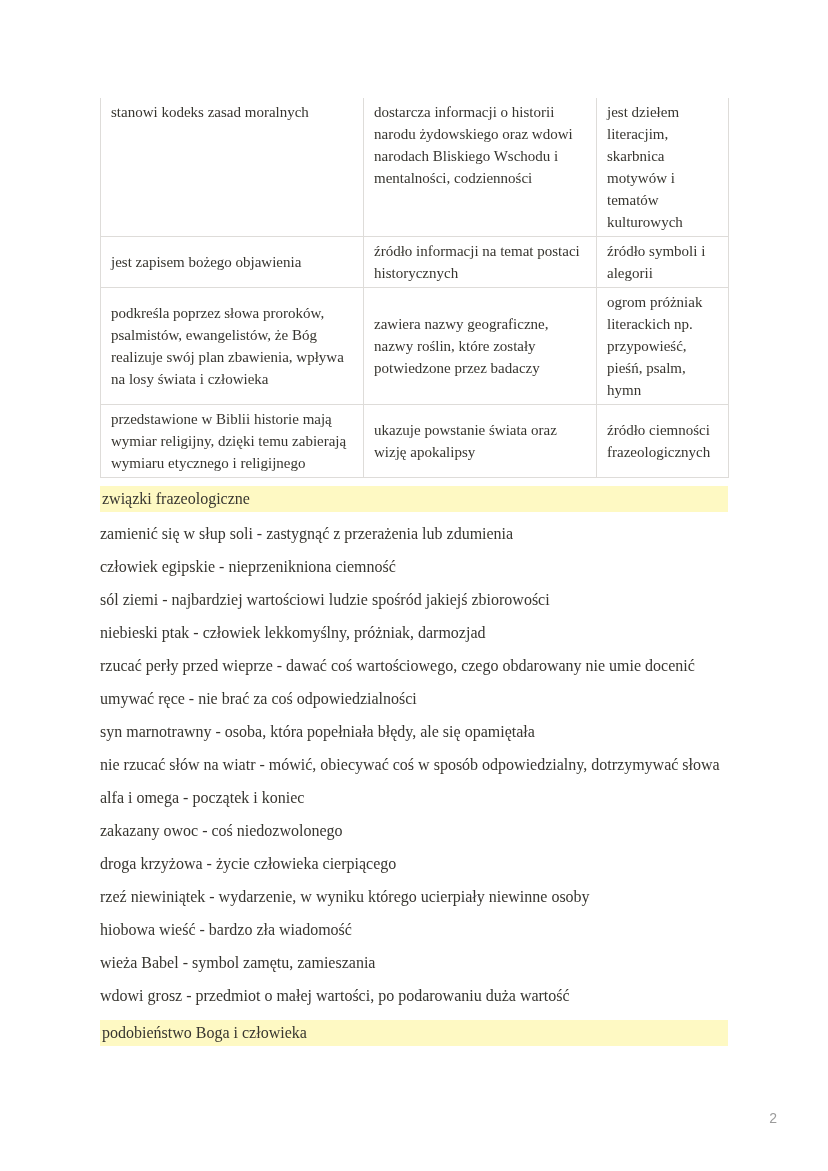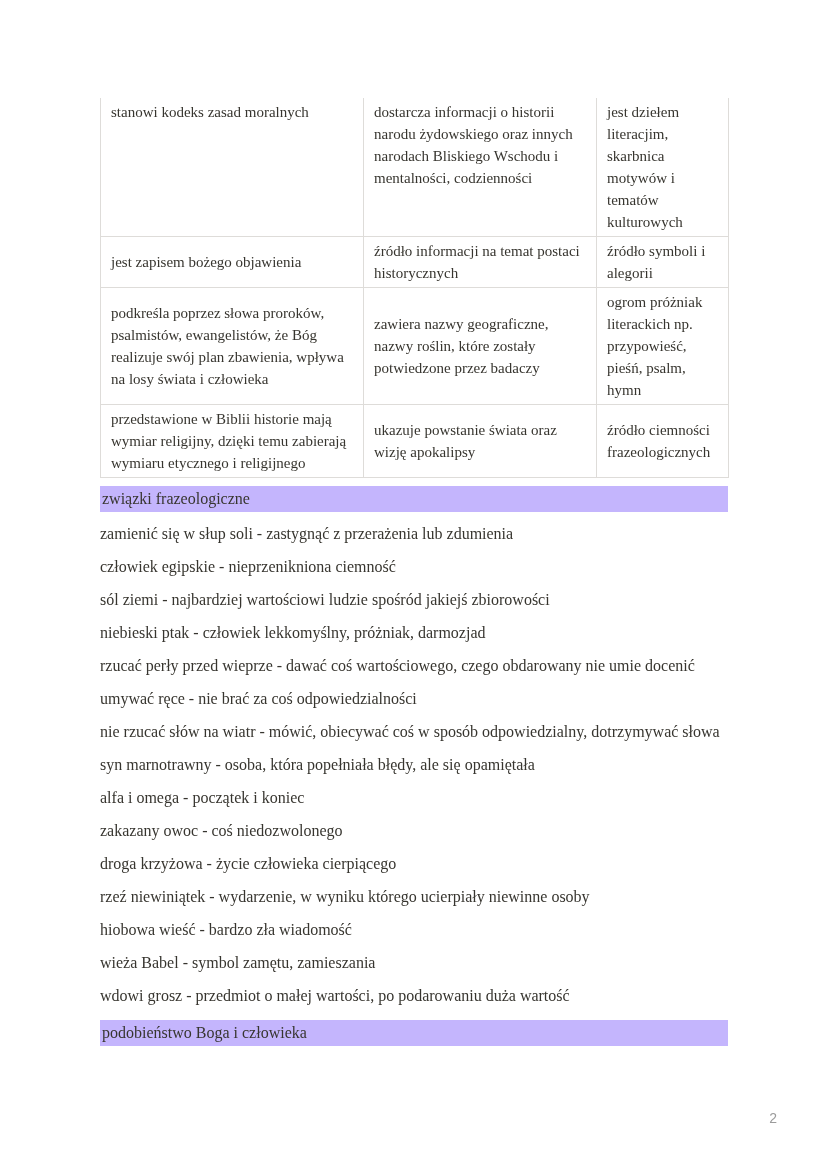--- a/index.html
+++ b/index.html
@@ -34,21 +34,21 @@
     border: 1px solid #dedcd9;
     padding: 3px 10px;
     vertical-align: middle;
     word-wrap: break-word;
   }
   table.doc-table tr.continued td {
     border-top: none;
     vertical-align: top;
   }
   .section-heading {
-    background: #c4b5fd;
+    background: #fef9c3;
     padding: 3px 2px;
     font-size: 16px;
     line-height: 20px;
     margin: 8px 0 9px 0;
   }
   .section-heading.second {
     margin-top: 12px;
   }
   .phrase-item {
     font-size: 16px;
@@ -80,21 +80,21 @@
 
     <table class="doc-table">
       <colgroup>
         <col style="width:263px">
         <col style="width:233px">
         <col style="width:132px">
       </colgroup>
       <tbody>
         <tr class="continued">
           <td>stanowi kodeks zasad moralnych</td>
-          <td>dostarcza informacji o historii narodu żydowskiego oraz innych narodach Bliskiego Wschodu i mentalności, codzienności</td>
+          <td>dostarcza informacji o historii narodu żydowskiego oraz wdowi narodach Bliskiego Wschodu i mentalności, codzienności</td>
           <td>jest dziełem literacjim, skarbnica motywów i tematów kulturowych</td>
         </tr>
         <tr>
           <td>jest zapisem bożego objawienia</td>
           <td>źródło informacji na temat postaci historycznych</td>
           <td>źródło symboli i alegorii</td>
         </tr>
         <tr>
           <td>podkreśla poprzez słowa proroków, psalmistów, ewangelistów, że Bóg realizuje swój plan zbawienia, wpływa na losy świata i człowieka</td>
           <td>zawiera nazwy geograficzne, nazwy roślin, które zostały potwiedzone przez badaczy</td>
@@ -109,22 +109,22 @@
     </table>
 
     <div class="section-heading">związki frazeologiczne</div>
 
     <p class="phrase-item">zamienić się w słup soli - zastygnąć z przerażenia lub zdumienia</p>
     <p class="phrase-item">człowiek egipskie - nieprzenikniona ciemność</p>
     <p class="phrase-item">sól ziemi - najbardziej wartościowi ludzie spośród jakiejś zbiorowości</p>
     <p class="phrase-item">niebieski ptak - człowiek lekkomyślny, próżniak, darmozjad</p>
     <p class="phrase-item">rzucać perły przed wieprze - dawać coś wartościowego, czego obdarowany nie umie docenić</p>
     <p class="phrase-item">umywać ręce - nie brać za coś odpowiedzialności</p>
+    <p class="phrase-item">syn marnotrawny - osoba, która popełniała błędy, ale się opamiętała</p>
     <p class="phrase-item">nie rzucać słów na wiatr - mówić, obiecywać coś w sposób odpowiedzialny, dotrzymywać słowa</p>
-    <p class="phrase-item">syn marnotrawny - osoba, która popełniała błędy, ale się opamiętała</p>
     <p class="phrase-item">alfa i omega - początek i koniec</p>
     <p class="phrase-item">zakazany owoc - coś niedozwolonego</p>
     <p class="phrase-item">droga krzyżowa - życie człowieka cierpiącego</p>
     <p class="phrase-item">rzeź niewiniątek - wydarzenie, w wyniku którego ucierpiały niewinne osoby</p>
     <p class="phrase-item">hiobowa wieść - bardzo zła wiadomość</p>
     <p class="phrase-item">wieża Babel - symbol zamętu, zamieszania</p>
     <p class="phrase-item">wdowi grosz - przedmiot o małej wartości, po podarowaniu duża wartość</p>
 
     <div class="section-heading second">podobieństwo Boga i człowieka</div>
 

